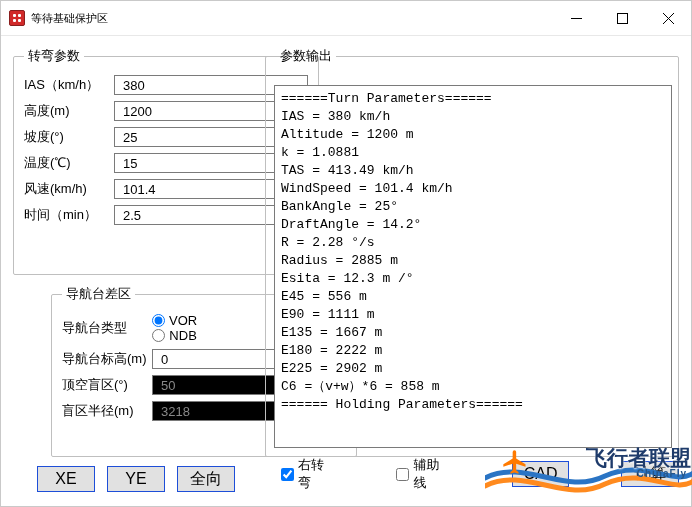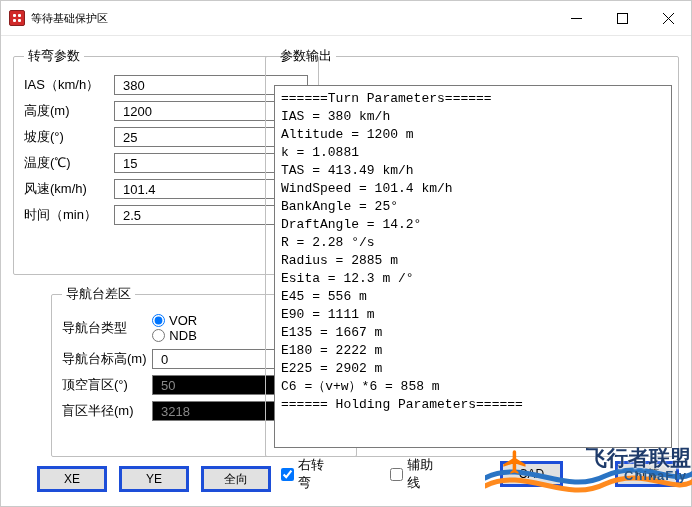--- a/index.html
+++ b/index.html
@@ -20,31 +20,31 @@
   .row{display:flex;align-items:center;margin-bottom:6px;}
   .lbl{width:90px;font-size:13px;}
   input[type=text]{height:20px;border:1px solid #7a7a7a;font-size:13px;padding:1px 8px;box-sizing:border-box;flex:1;font-family:inherit;}
   input[type=text][disabled]{background:#000000;color:#888;}
   .radio-row{display:flex;align-items:center;flex-direction:column;}
   .radio-row label{display:flex;align-items:center;margin-right:14px;font-size:13px;}
   .radio-row input{margin:0 4px 0 0;}
   .outputArea{position:absolute;left:8px;right:6px;top:20px;bottom:8px;border:1px solid #7a7a7a;background:#fff;overflow-y:scroll;}
   .outputArea .inner{padding:4px 6px;font-family:"SimSun","宋体","Courier New",monospace;font-size:13px;line-height:18px;white-space:pre;}
   .bottomBar{position:absolute;left:0;bottom:0;right:0;height:34px;display:flex;align-items:center;}
-  .btnw{width:70px;height:26px;border:3px solid #1d4ed8;background:#e1e1e1;font-family:inherit;font-size:12px;margin-right:12px;cursor:pointer;}
+  .btnw{width:58px;height:26px;border:1px solid #1d4ed8;background:#e1e1e1;font-family:inherit;font-size:16px;margin-right:12px;cursor:pointer;}
   .chk{display:flex;align-items:center;font-size:13px;margin-right:20px;}
   .chk input{margin:0 4px 0 0;}
   .bottomLeft{position:absolute;left:24px;bottom:2px;display:flex;}
   .bottomRight{position:absolute;left:268px;bottom:2px;display:flex;align-items:center;gap:40px;}
   
   .overlay{position:absolute;right:-4px;bottom:-4px;width:210px;height:72px;pointer-events:none;}
   .wave{position:absolute;left:0;top:16px;width:210px;height:42px;}
   .wave svg{width:100%;height:100%;}
   .ovText1{position:absolute;right:4px;top:6px;font-size:21px;font-weight:bold;color:#1e3b6b;text-shadow:0 1px 2px #fff;}
-  .ovText2{position:absolute;right:8px;top:30px;font-size:13px;font-weight:bold;color:#275689;letter-spacing:1px;}
+  .ovText2{position:absolute;right:8px;top:30px;font-size:10px;font-weight:bold;color:#275689;letter-spacing:1px;}
   .ovPlane{position:absolute;left:16px;top:10px;width:28px;height:28px;color:#ff7a00;}
   .ovPlane svg{width:100%;height:100%;}
 </style>
 </head>
 <body>
 
 <div class="window">
 
   <div class="titlebar">
     <div class="title">

